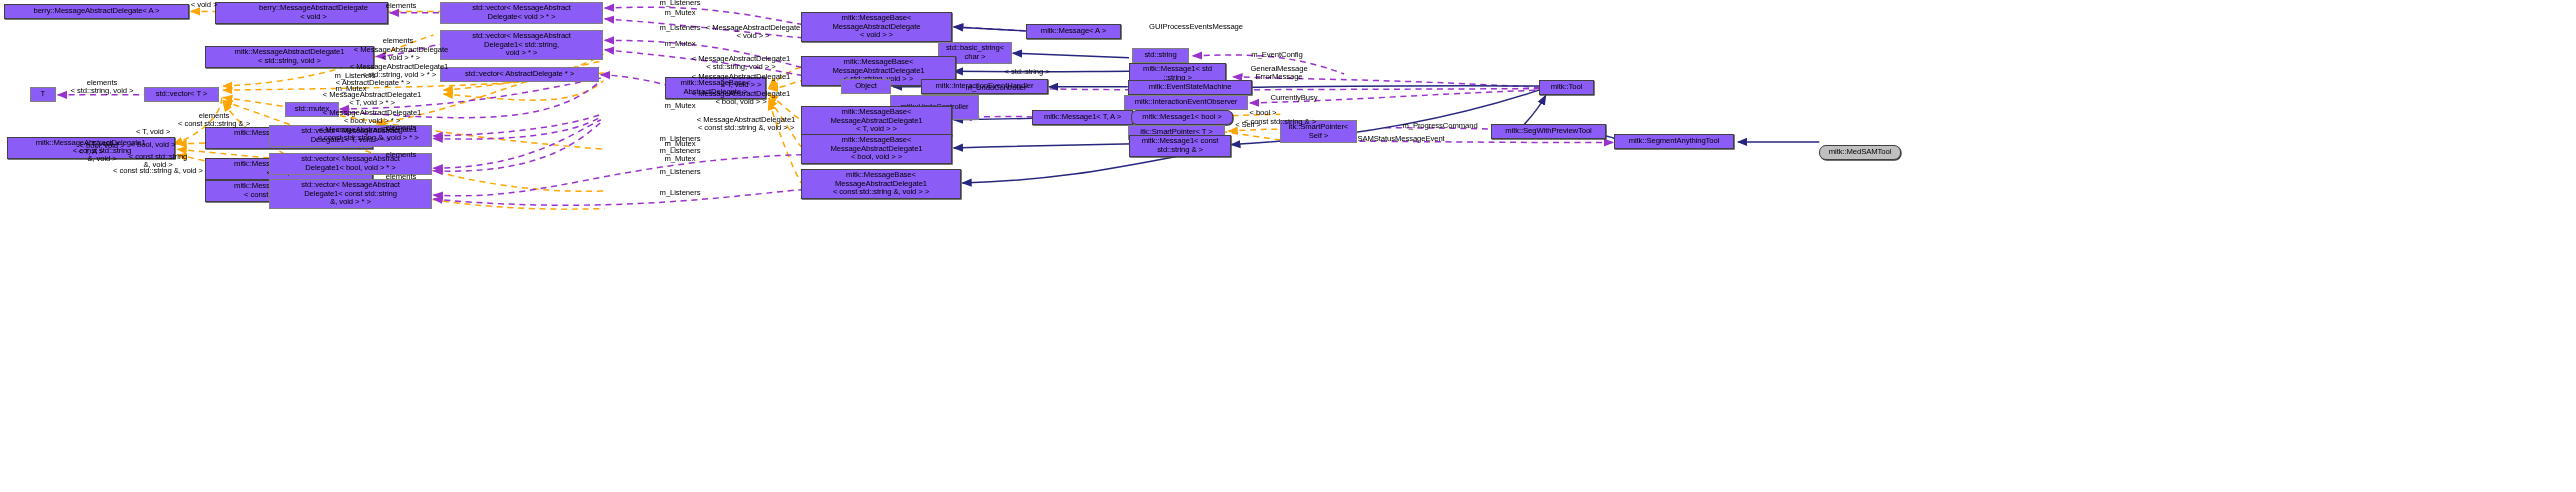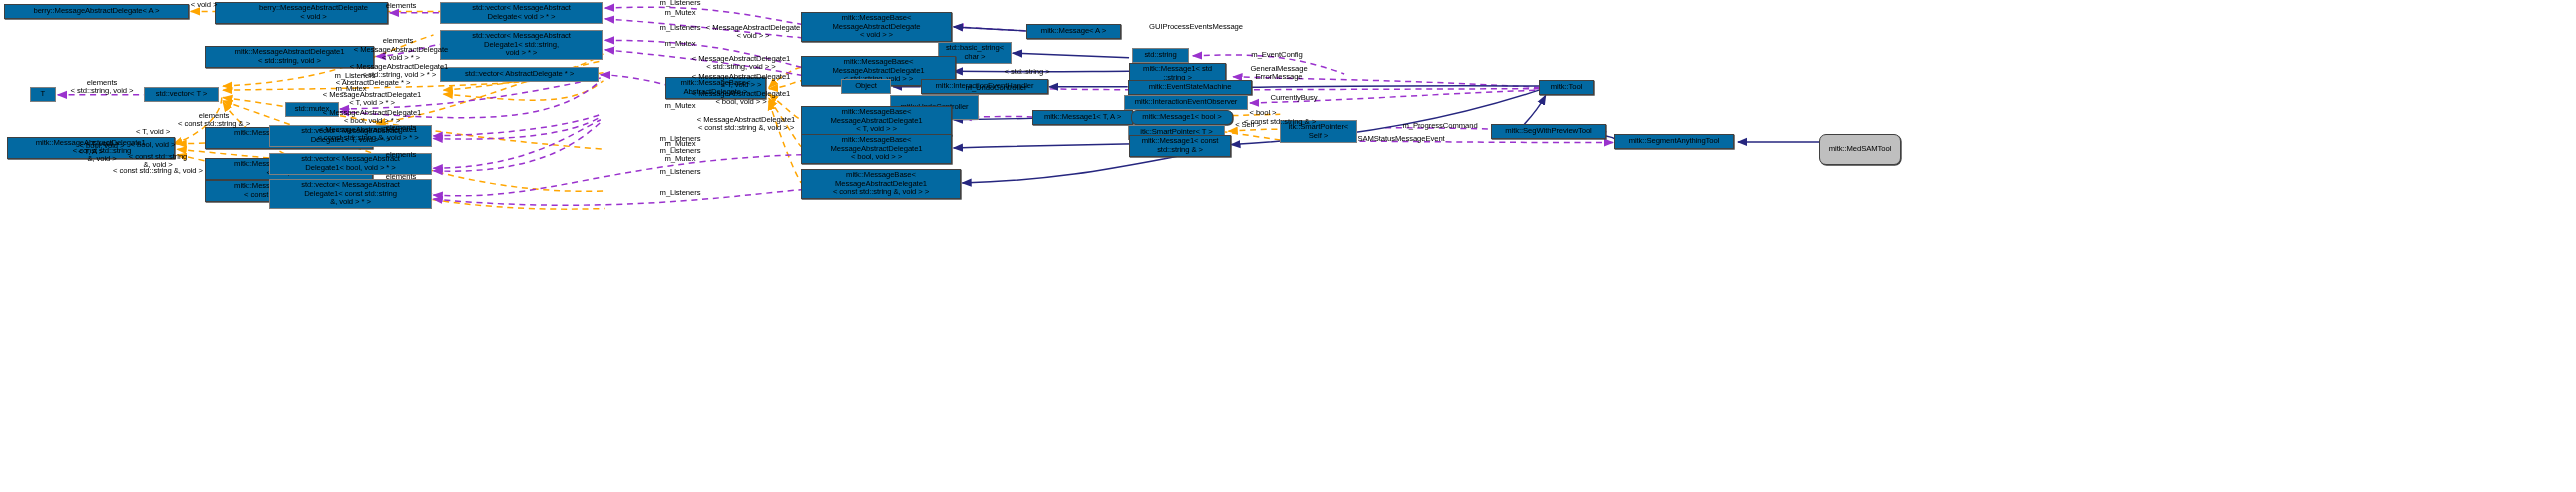--- a/index.html
+++ b/index.html
@@ -12,21 +12,21 @@
     overflow:hidden;
   }
   svg.edges{position:absolute;left:0;top:0;width:2576px;height:493px;pointer-events:none;}
   .node{
     position:absolute;
     box-sizing:border-box;
     display:flex;
     align-items:center;
     justify-content:center;
     text-align:center;
-    background:#0369a1;
+    background:#8b5cf6;
     border:0.7px solid #808080;
     font-size:7.7px;
     line-height:8.4px;
     color:#000000;
     white-space:pre;
     letter-spacing:-0.1px;
     padding:0.7px 2px;
   }
   .node.solid{border:0.7px solid #404040;box-shadow:0.7px 0.7px 0 0 #404040;}
   .node.hl{background:#bfbfbf;border:0.7px solid #404040;box-shadow:0.7px 0.7px 0 0 #404040;}
@@ -184,21 +184,21 @@
       <div class="node solid" style="left: 205px; top: 127px; width: 168px; height: 21.5px;">mitk::MessageAbstractDelegate1
 &lt; T, void &gt;</div>
       <div class="node" style="left: 269px; top: 125px; width: 163px; height: 21.5px;">std::vector&lt; MessageAbstract
 Delegate1&lt; T, void &gt; * &gt;</div>
       <div class="node solid" style="left: 801px; top: 134px; width: 151px; height: 30px;">mitk::MessageBase&lt;
 MessageAbstractDelegate1
 &lt; bool, void &gt; &gt;</div>
       <div class="node solid" style="left: 1129px; top: 135px; width: 102px; height: 21.5px;">mitk::Message1&lt; const
 std::string &amp; &gt;</div>
       <div class="node solid" style="left: 1614px; top: 134px; width: 120px; height: 15px;">mitk::SegmentAnythingTool</div>
-      <div class="node hl" style="left: 1819px; top: 134px; width: 82px; height: 31px; border-radius: 7px;">mitk::MedSAMTool</div>
+      <div class="node hl" style="left: 1819px; top: 145px; width: 82px; height: 15px; border-radius: 7px;">mitk::MedSAMTool</div>
       <div class="node solid" style="left: 205px; top: 158px; width: 168px; height: 21.5px;">mitk::MessageAbstractDelegate1
 &lt; bool, void &gt;</div>
       <div class="node" style="left: 269px; top: 153px; width: 163px; height: 21.5px;">std::vector&lt; MessageAbstract
 Delegate1&lt; bool, void &gt; * &gt;</div>
       <div class="node solid" style="left: 801px; top: 169px; width: 160px; height: 30px;">mitk::MessageBase&lt;
 MessageAbstractDelegate1
 &lt; const std::string &amp;, void &gt; &gt;</div>
       <div class="node solid" style="left: 205px; top: 180px; width: 168px; height: 21.5px;">mitk::MessageAbstractDelegate1
 &lt; const std::string &amp;, void &gt;</div>
       <div class="node" style="left: 269px; top: 179px; width: 163px; height: 30px;">std::vector&lt; MessageAbstract

